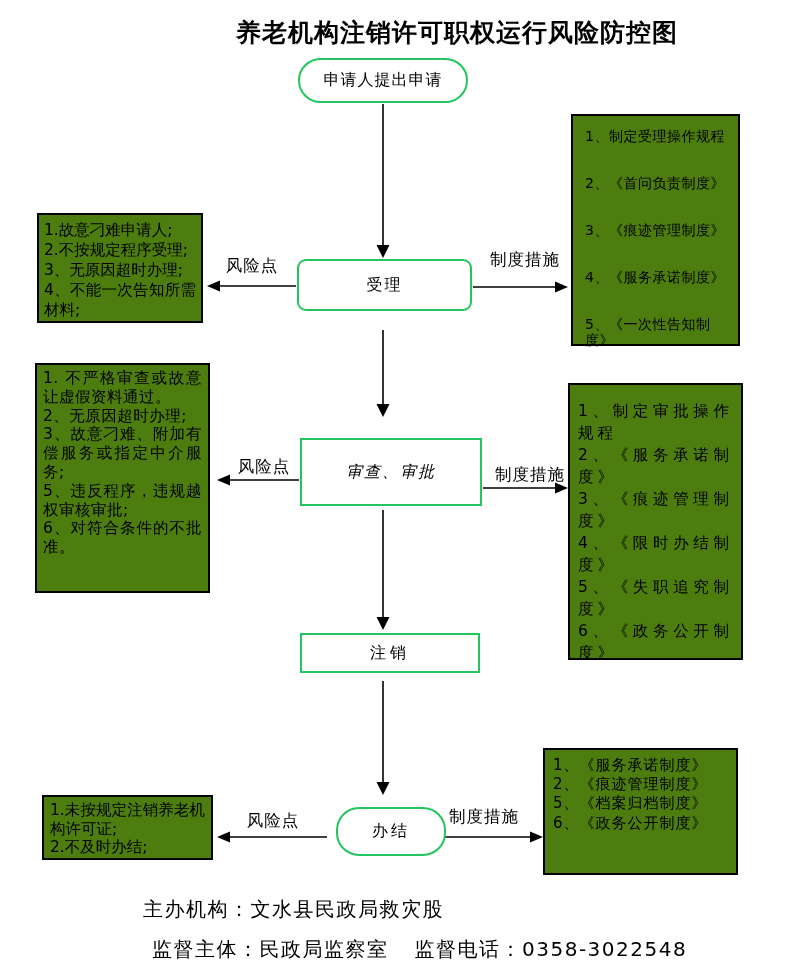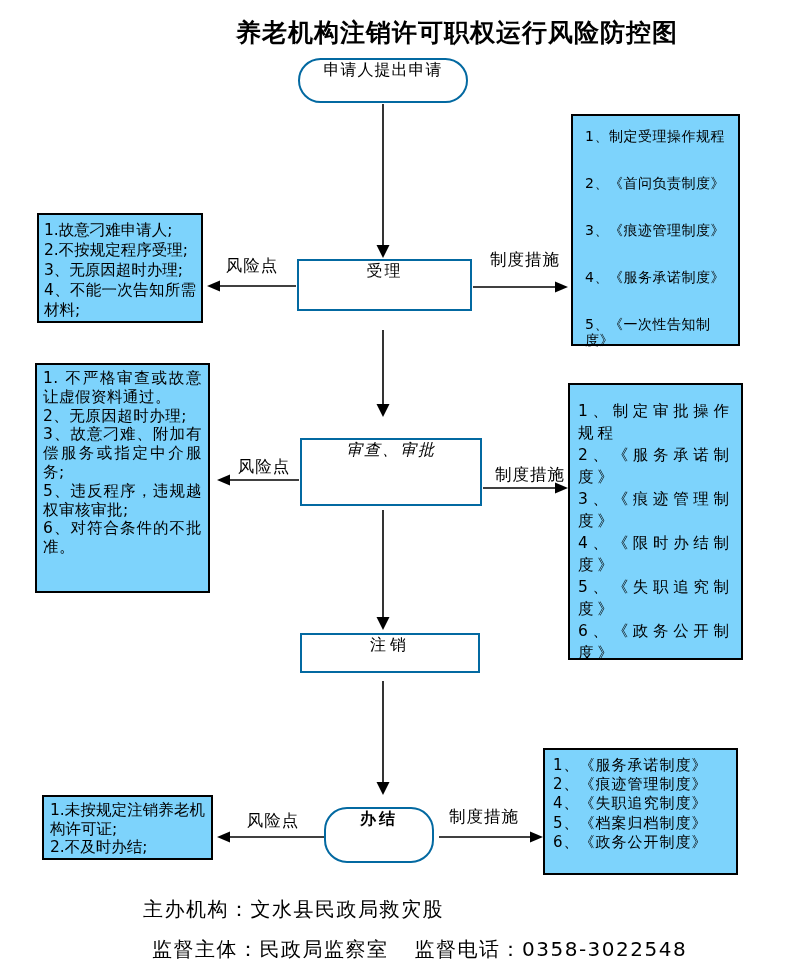--- a/index.html
+++ b/index.html
@@ -8,39 +8,39 @@
     font-family:"DejaVu Sans", sans-serif;color:#000;overflow:hidden;
   }
   .title{
     position:absolute;left:38px;top:16px;width:640px;margin:0;
     text-align:right;font-size:25px;font-weight:bold;letter-spacing:1px;
   }
   .arrows{position:absolute;left:0;top:0;}
   .arrows line{stroke:#000;stroke-width:1.6;}
   .arrows polygon{fill:#000;stroke:none;}
   .node{
-    position:absolute;border:2px solid #0369a1;background:#fff;box-sizing:border-box;
-    display:flex;justify-content:center;
+    position:absolute;border:2px solid #22c55e;background:#fff;box-sizing:border-box;
+    display:flex;align-items:center;justify-content:center;
     font-size:16px;letter-spacing:2px;
   }
   .pill{border-radius:23px;}
   .n-start{left:298px;top:58px;width:170px;height:45px;letter-spacing:1px;}
-  .n-accept{left:297px;top:259px;width:175px;height:52px;}
+  .n-accept{left:297px;top:259px;width:175px;height:52px;border-radius:9px;}
   .n-review{left:300px;top:438px;width:182px;height:68px;font-style:italic;}
   .n-cancel{left:300px;top:633px;width:180px;height:40px;letter-spacing:4px;}
-  .n-end{left:324px;top:807px;width:110px;height:56px;letter-spacing:3px;font-weight:bold;}
+  .n-end{left:336px;top:807px;width:110px;height:49px;letter-spacing:3px;}
   .alabel{position:absolute;font-size:16.5px;text-align:center;letter-spacing:1px;}
   .al-risk1{left:219px;top:255px;width:66px;}
   .al-meas1{left:488px;top:249px;width:74px;}
   .al-risk2{left:231px;top:456px;width:66px;}
   .al-meas2{left:493px;top:464px;width:74px;}
   .al-risk3{left:242px;top:810px;width:62px;}
   .al-meas3{left:447px;top:806px;width:74px;}
   .sidebox{
-    position:absolute;border:2px solid #000;background:#7dd3fc;box-sizing:border-box;
+    position:absolute;border:2px solid #000;background:#4d7c0f;box-sizing:border-box;
     text-align:justify;
   }
   .sidebox .li{display:block;}
   .sb-risk1{left:37px;top:213px;width:166px;height:110px;padding:5px 5px 0 5px;
     font-size:15.5px;line-height:20px;}
   .sb-meas1{left:571px;top:114px;width:169px;height:232px;padding:12px 0 0 12px;
     font-size:14px;text-align:left;}
   .sb-meas1 .li{line-height:16px;margin-bottom:31px;letter-spacing:0.5px;}
   .sb-risk2{left:35px;top:363px;width:175px;height:230px;padding:4px 6px 0 6px;
     font-size:15.5px;line-height:18.8px;letter-spacing:0.5px;}
@@ -162,21 +162,20 @@
     <span class="li">6、《政务公开制度》</span>
   </div>
 
   <div class="sidebox sb-risk3">
     <span class="li">1.未按规定注销养老机构许可证;</span>
     <span class="li">2.不及时办结;</span>
   </div>
   <div class="sidebox sb-meas3">
     <span class="li">1、《服务承诺制度》</span>
     <span class="li">2、《痕迹管理制度》</span>
-    <span class="li">4、《失职追究制度》</span>
     <span class="li">5、《档案归档制度》</span>
     <span class="li">6、《政务公开制度》</span>
   </div>
 
   <div class="footer-line f1">主办机构：文水县民政局救灾股</div>
   <div class="footer-line f2">
     <span>监督主体：民政局监察室</span><span class="gap"></span><span>监督电话：0358-3022548</span>
   </div>
 
 </div>

